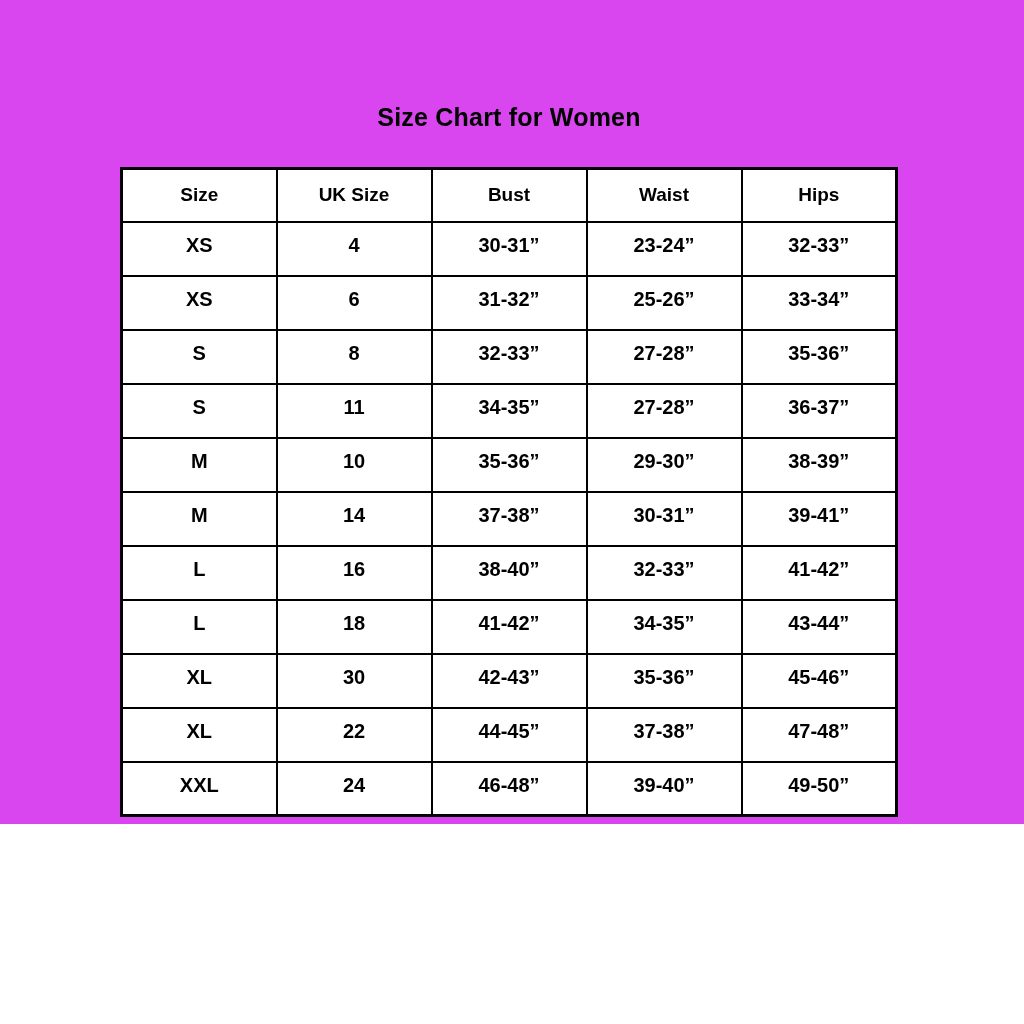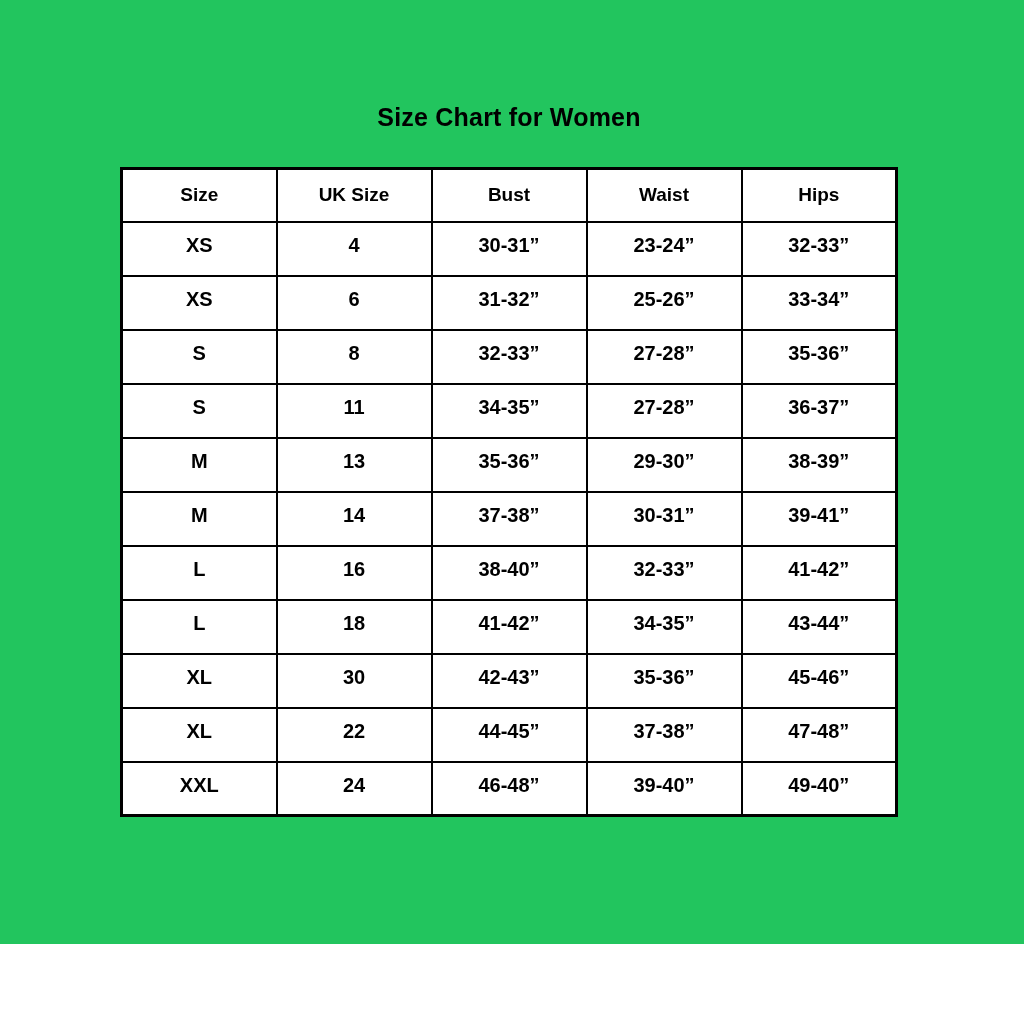--- a/index.html
+++ b/index.html
@@ -3,22 +3,22 @@
 <meta charset="utf-8">
 <style>
   html, body {
     margin: 0;
     padding: 0;
     background: #ffffff;
   }
   .canvas {
     position: relative;
     width: 1024px;
-    height: 944px;
-    background: #22c55e;
+    height: 824px;
+    background: #d946ef;
     font-family: "Liberation Sans", sans-serif;
     color: #000000;
   }
   .title {
     position: absolute;
     top: 103px;
     left: 120px;
     width: 778px;
     margin: 0;
     text-align: center;
@@ -99,21 +99,21 @@
         </tr>
         <tr>
           <td>S</td>
           <td>11</td>
           <td>34-35”</td>
           <td>27-28”</td>
           <td>36-37”</td>
         </tr>
         <tr>
           <td>M</td>
-          <td>13</td>
+          <td>10</td>
           <td>35-36”</td>
           <td>29-30”</td>
           <td>38-39”</td>
         </tr>
         <tr>
           <td>M</td>
           <td>14</td>
           <td>37-38”</td>
           <td>30-31”</td>
           <td>39-41”</td>
@@ -144,17 +144,17 @@
           <td>22</td>
           <td>44-45”</td>
           <td>37-38”</td>
           <td>47-48”</td>
         </tr>
         <tr>
           <td>XXL</td>
           <td>24</td>
           <td>46-48”</td>
           <td>39-40”</td>
-          <td>49-40”</td>
+          <td>49-50”</td>
         </tr>
       </tbody>
   </table>
 </div>
 
 </body></html>

